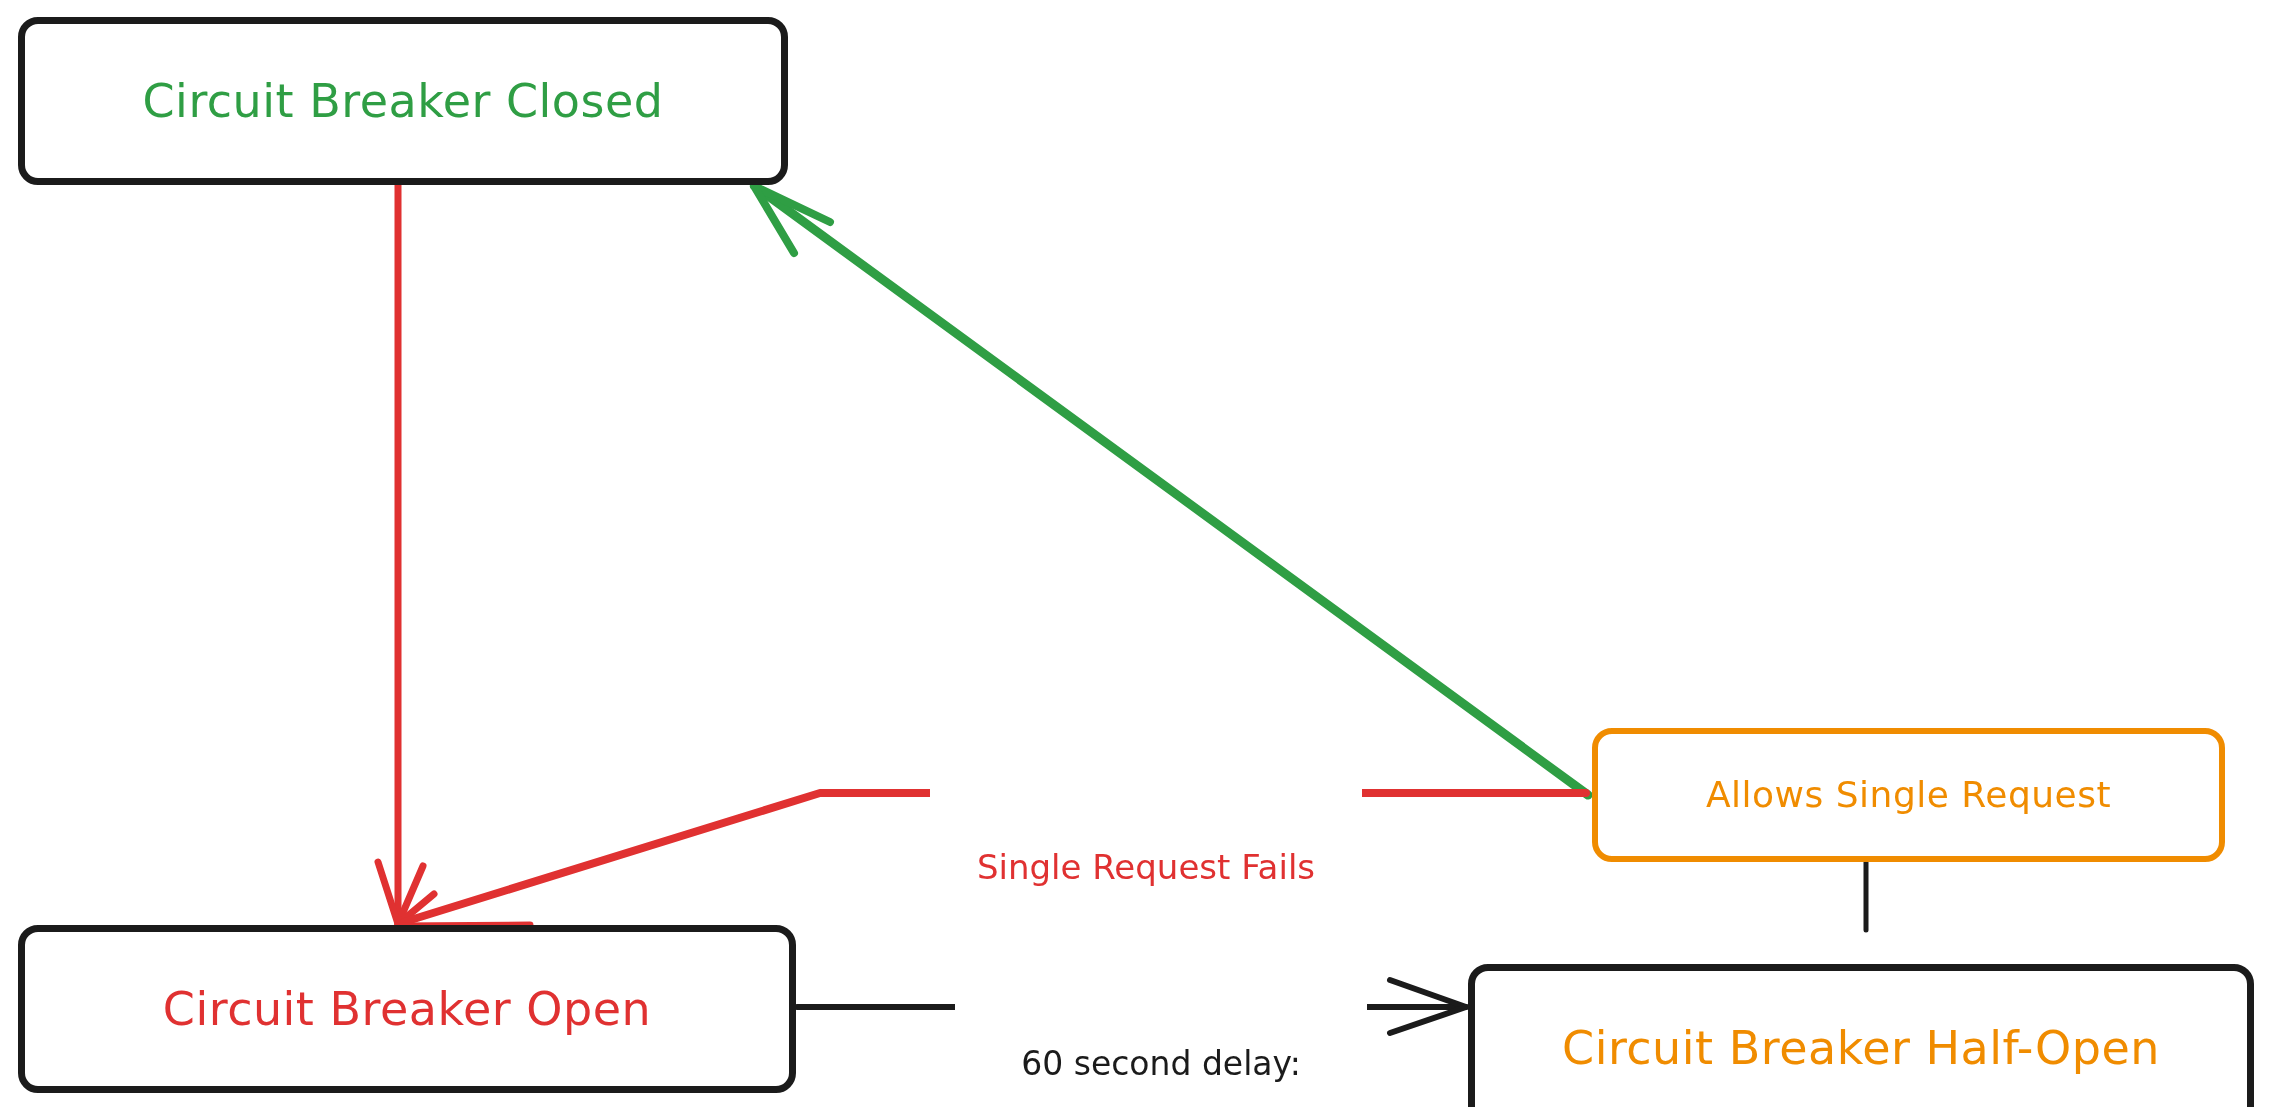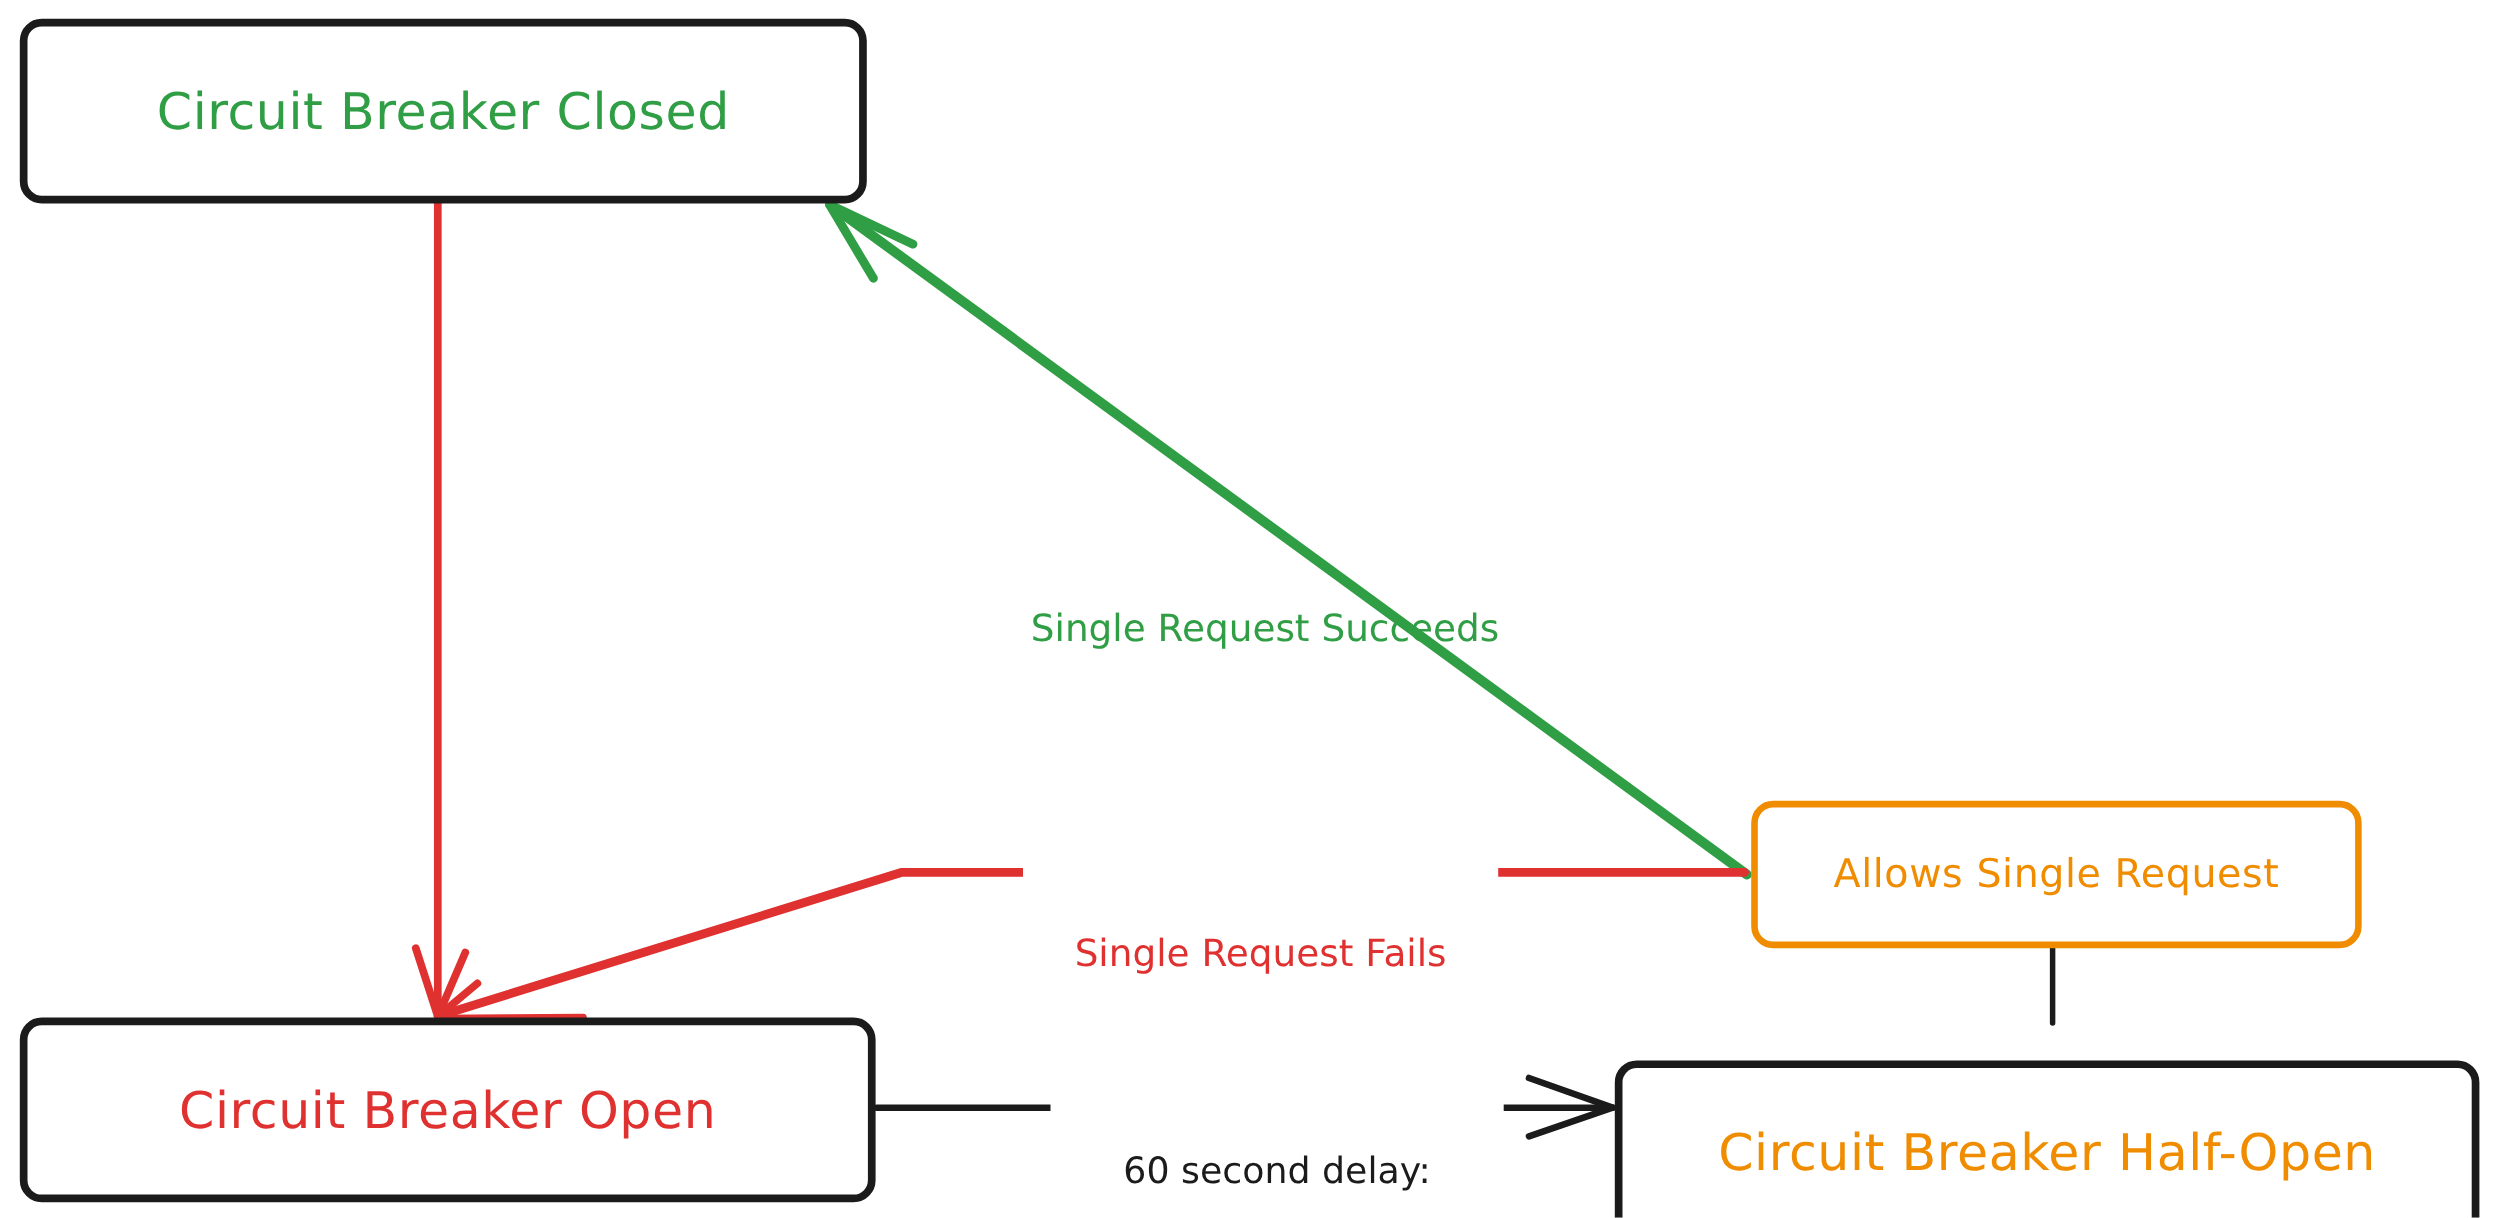--- a/index.html
+++ b/index.html
@@ -109,32 +109,29 @@
   </svg>
 
   <div class="node-box node-black" style="left:18px; top:17px; width:770px; height:168px;">
     <span class="node-label lbl-green" style="font-size:46px;">Circuit Breaker Closed</span>
   </div>
 
   <div class="node-box node-black" style="left:18px; top:925px; width:778px; height:168px;">
     <span class="node-label lbl-red" style="font-size:46px;">Circuit Breaker Open</span>
   </div>
 
-  <div class="node-box node-orange" style="left:1592px; top:728px; width:555px; height:134px;">
+  <div class="node-box node-orange" style="left:1592px; top:728px; width:633px; height:134px;">
     <span class="node-label lbl-orange" style="font-size:36px;">Allows Single Request</span>
   </div>
 
   <div class="node-box node-black" style="left:1468px; top:964px; width:786px; height:168px;">
     <span class="node-label lbl-orange" style="font-size:46px;">Circuit Breaker Half-Open</span>
   </div>
 
 
-  <div class="edge-label lbl-green" style="left:900px; top:460px; width:500px; font-size:34px;">
-    <div>Single Request Succeeds</div>
-  </div>
 
   <div class="edge-label with-bg lbl-red" style="left:930px; top:755px; width:420px; font-size:34px;">
     <div>Single Request Fails</div>
   </div>
 
   <div class="edge-label with-bg lbl-black" style="left:955px; top:955px; width:400px; font-size:33px;">
     <div>60 second delay:</div>
     
   </div>
 

